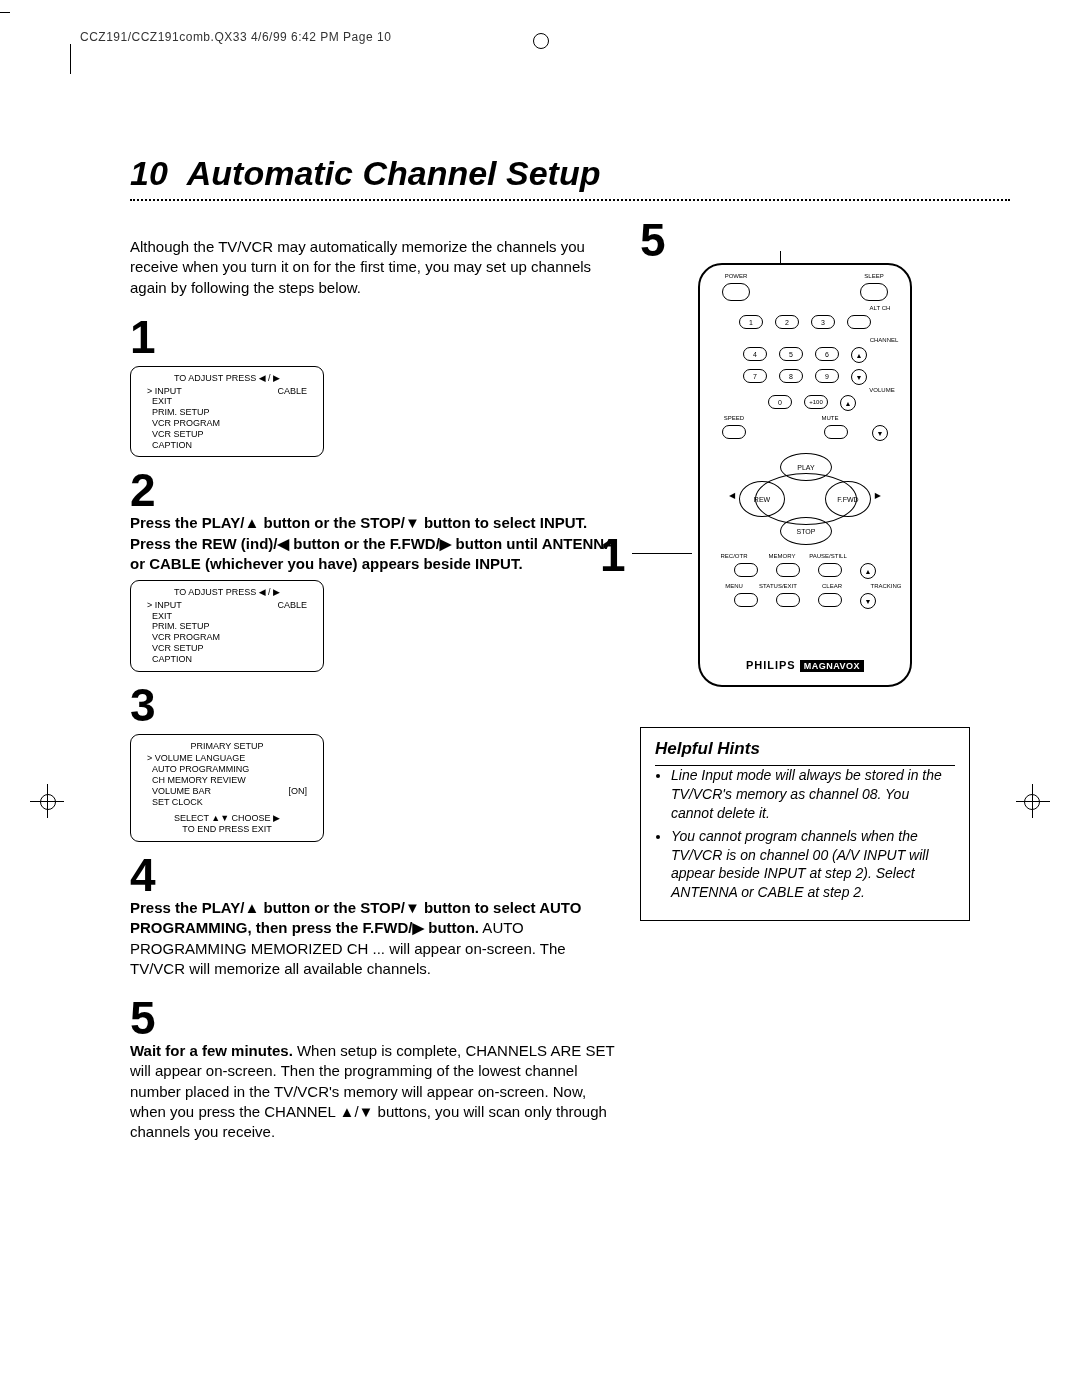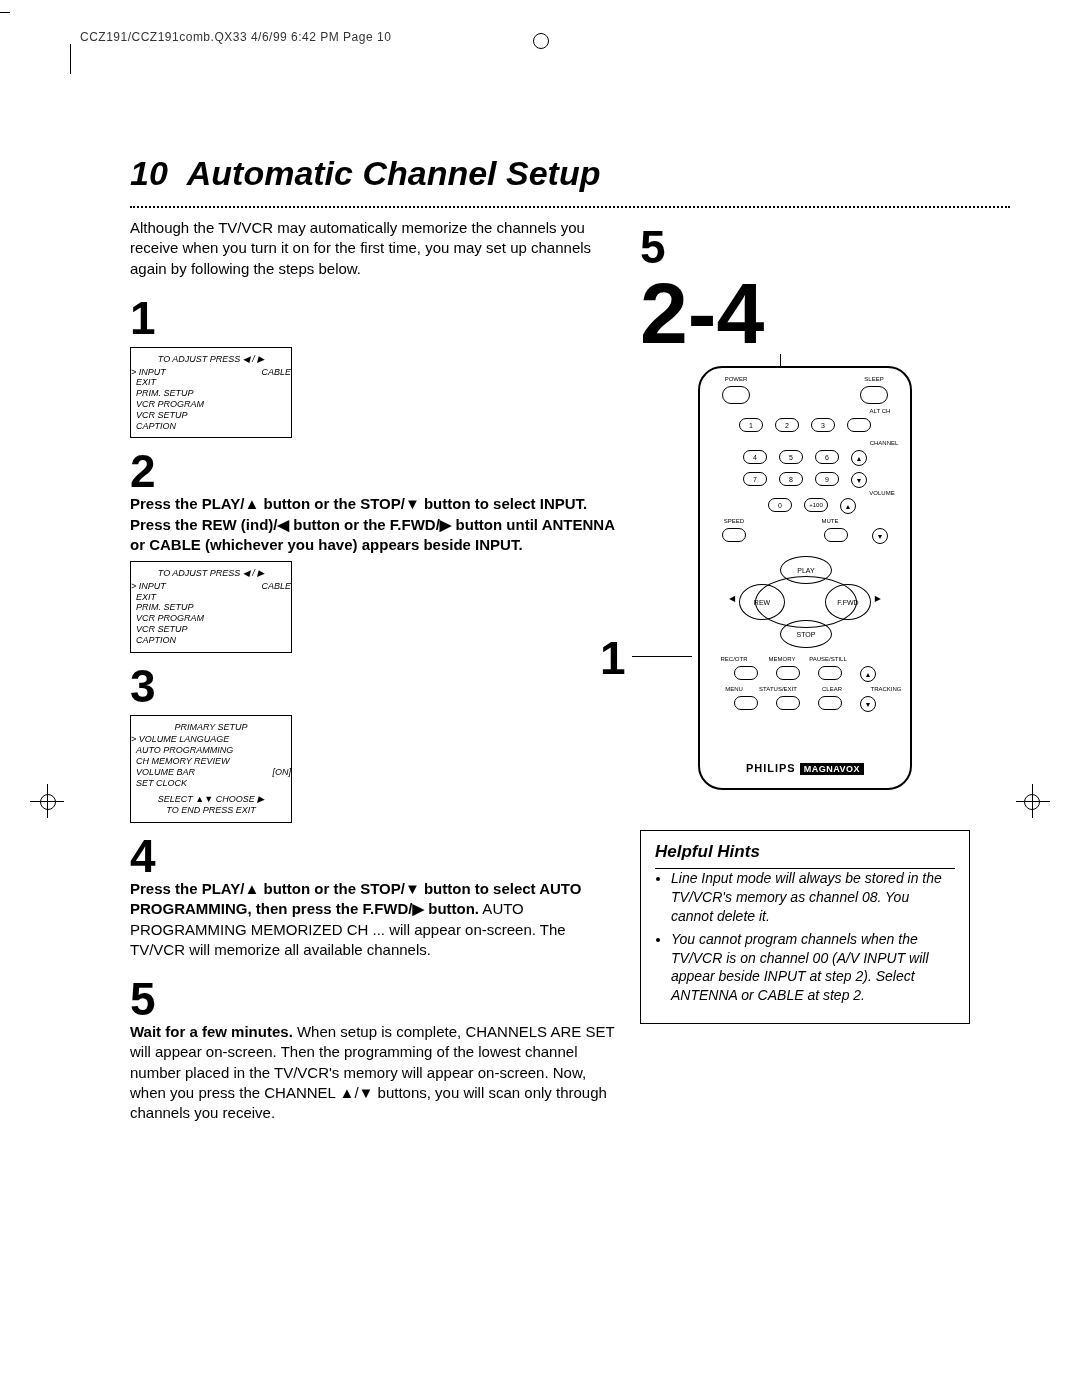--- a/index.html
+++ b/index.html
@@ -44,35 +44,36 @@
     width: 14px;
     height: 14px;
     border: 1px solid #000;
     border-radius: 50%;
   }
   .title {
     font-size: 34px;
     font-weight: bold;
     font-style: italic;
     margin-top: 80px;
-    margin-bottom: 13px;
+    margin-bottom: 6px;
     margin-left: 60px;
   }
   .dotted {
     border: none;
     border-top: 2px dotted #000;
     margin: 0 0 10px 60px;
   }
   .columns {
     display: flex;
     gap: 20px;
     margin-left: 60px;
   }
   .col-left {
     width: 490px;
+    margin-top: 26px;
   }
   .col-right {
     width: 330px;
   }
   .intro {
     font-size: 15px;
     line-height: 1.35;
   }
   .step-num {
     font-size: 46px;
@@ -89,29 +90,28 @@
   }
   .step-text {
     font-size: 15px;
     line-height: 1.35;
   }
   .step-text strong {
     font-weight: bold;
   }
   .osd-box {
     border: 1px solid #000;
-    border-radius: 0;
-    padding: 6px 0;
+    border-radius: 9px;
+    padding: 6px 16px;
     font-size: 9px;
     font-family: Arial, sans-serif;
     width: 160px;
     margin-top: 6px;
     line-height: 1.2;
     position: relative;
-    font-style: italic;
   }
   .osd-title {
     text-align: center;
     font-size: 9px;
     margin-bottom: 2px;
   }
   .osd-row {
     display: flex;
     justify-content: space-between;
   }
@@ -355,21 +355,20 @@
       <div class="step-text">
         <strong>Wait for a few minutes.</strong><span> When setup is complete, CHANNELS ARE SET will appear on-screen. Then the programming of the lowest channel number placed in the TV/VCR's memory will appear on-screen. Now, when you press the CHANNEL ▲/▼ buttons, you will scan only through channels you receive.</span>
       </div>
     </div>
 
     <div class="col-right">
       <div class="step5-right" style="margin-top:6px;">
         <div class="step-num">5</div>
       </div>
 
-      <div class="big24">2-4</div>
 
       <div style="position:relative;">
         <div class="callout-num" style="left:-40px; top:265px;">1</div>
         <div class="callout-line" style="left:-8px; top:290px; width:60px;"></div>
         <div class="callout-line" style="left:140px; top:-12px; width:1px; height:18px; border-left:1px solid #000; border-top:none;"></div>
 
         <div class="remote">
 
           <span class="lbl" style="top:8px; left:16px;">POWER</span>
           <span class="lbl" style="top:8px; right:16px;">SLEEP</span>

